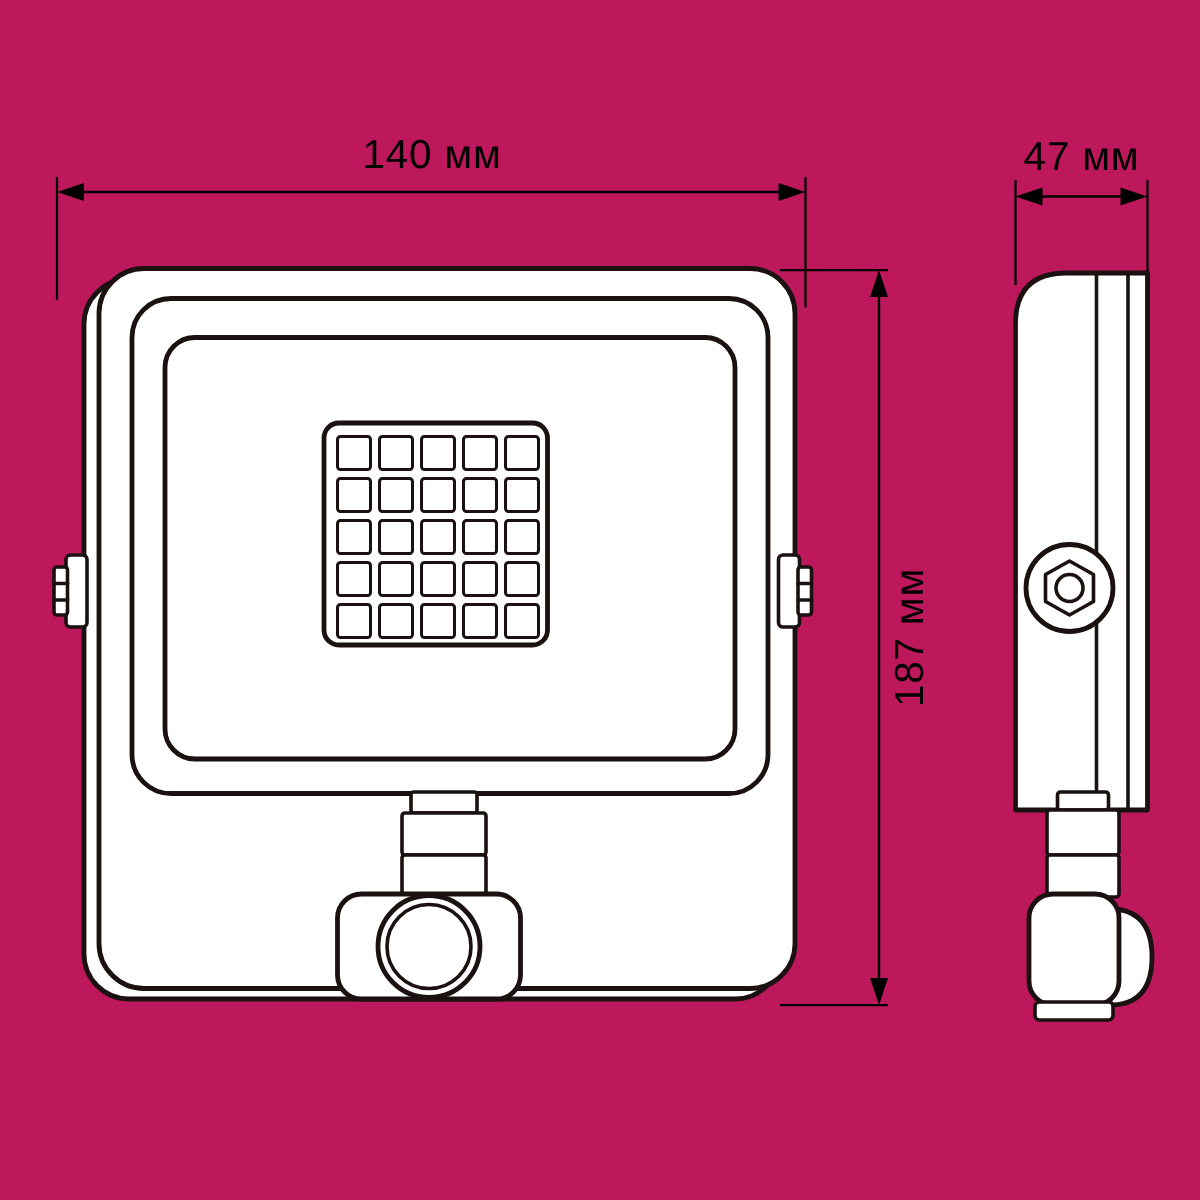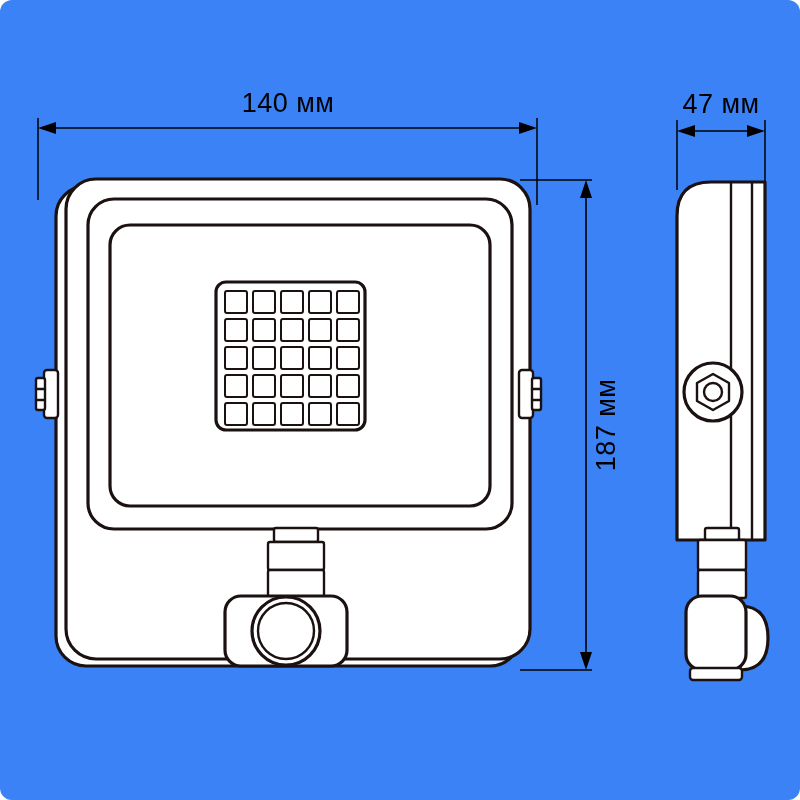--- a/index.html
+++ b/index.html
@@ -10,22 +10,21 @@
   body {
     width: 800px;
     height: 800px;
     font-family: "Liberation Sans", sans-serif;
     overflow: hidden;
   }
   #drawing-root {
     position: relative;
     width: 800px;
     height: 800px;
-    background: #3b82f6;
-    border-radius: 12px;
+    background: #be185d;
   }
   svg#technical-drawing {
     display: block;
     width: 800px;
     height: 800px;
   }
   .outline {
     fill: #ffffff;
     stroke: #1a1110;
     stroke-width: 3.2;

